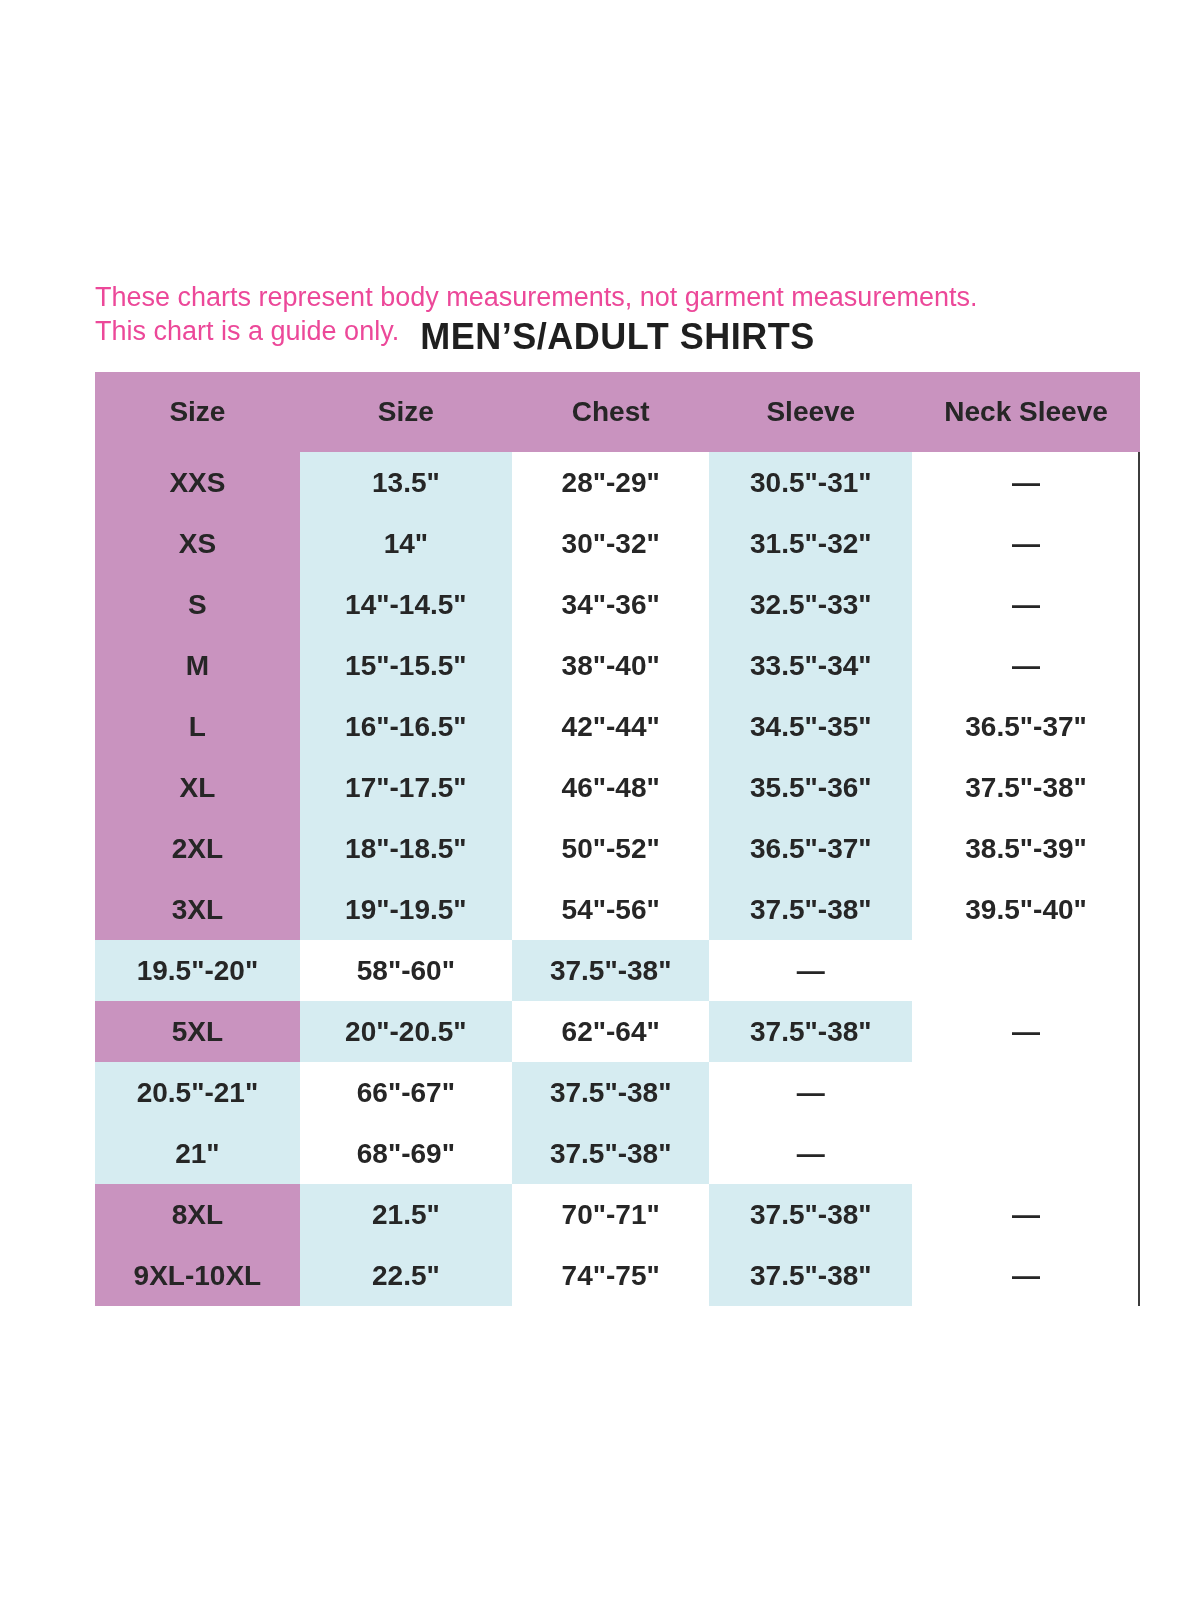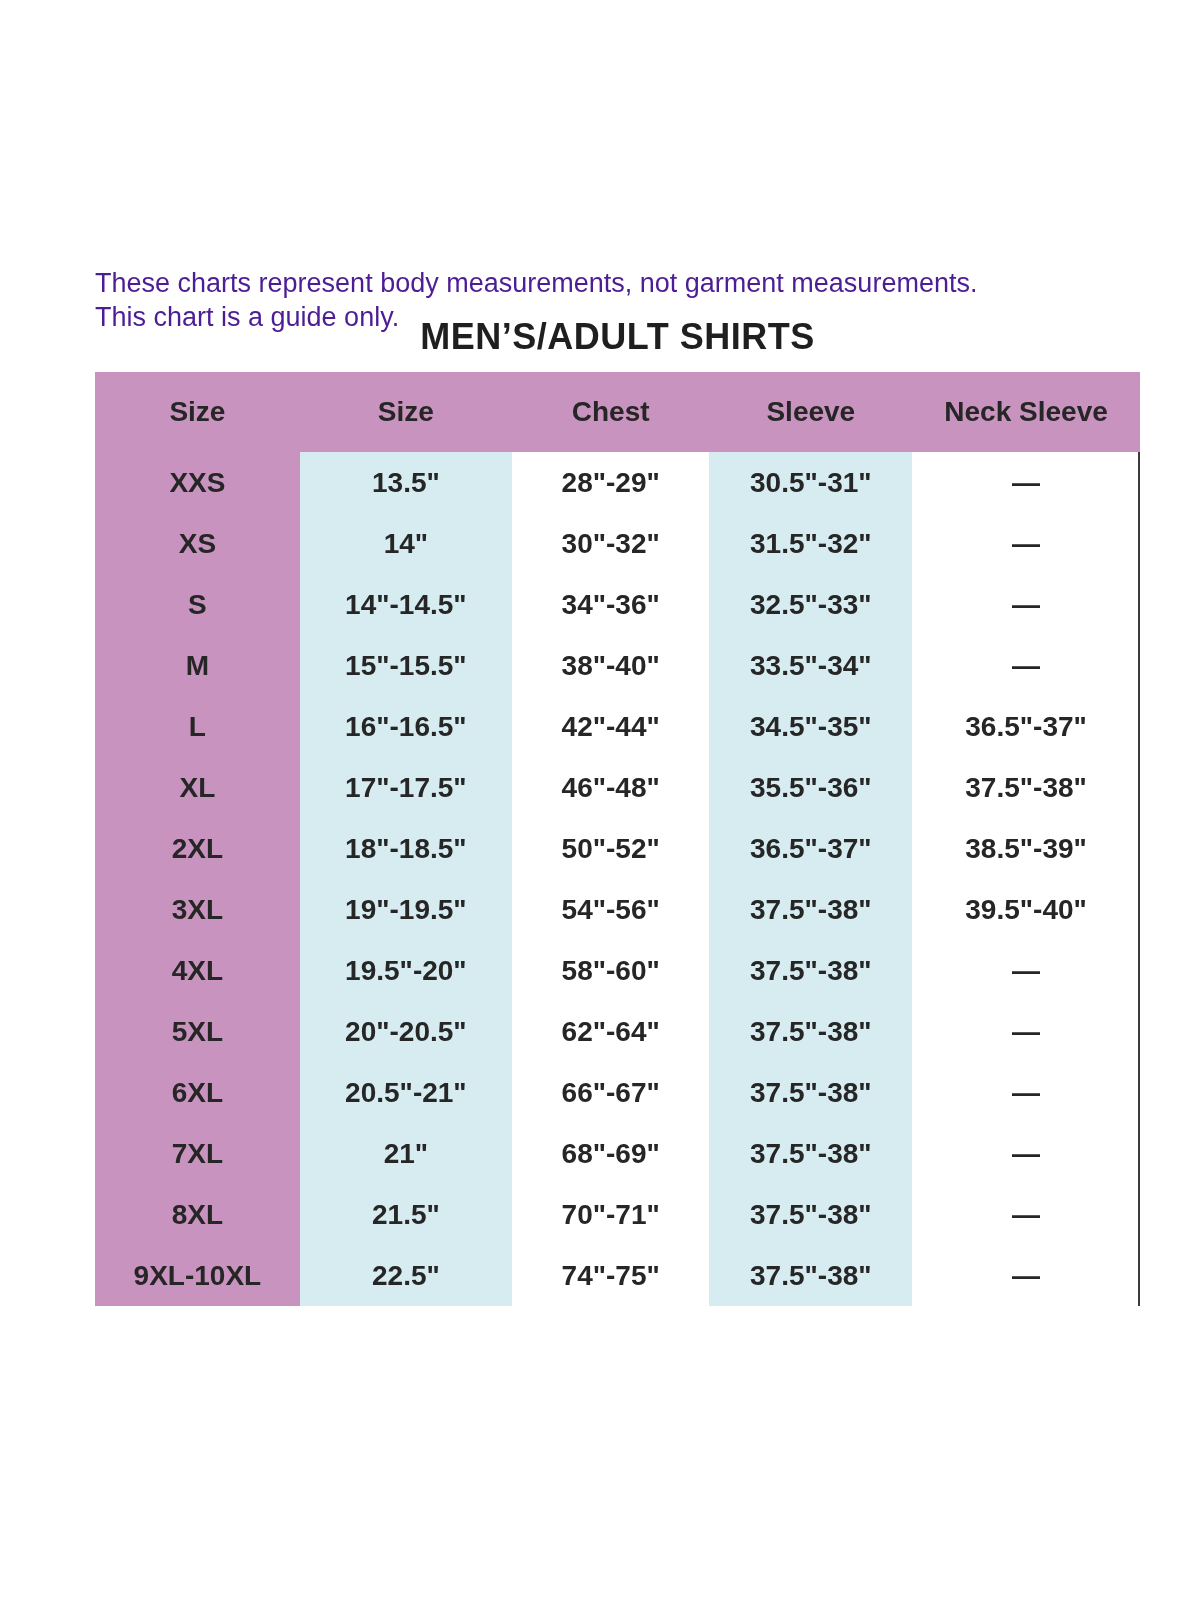--- a/index.html
+++ b/index.html
@@ -10,22 +10,22 @@
     --bg:#ffffff;
     --cols:19.6% 20.3% 18.9% 19.4% 21.8%;
   }
   *{margin:0;padding:0;box-sizing:border-box;}
   html,body{background:var(--bg);}
   body{
     width:1200px;height:1600px;position:relative;overflow:hidden;
     font-family:"Liberation Sans", sans-serif;color:var(--text);
   }
   .disclaimer{
-    position:absolute;left:95px;top:266px;
-    font-size:27px;line-height:34px;font-weight:400;color:#4c1d95;
+    position:absolute;left:95px;top:280px;
+    font-size:27px;line-height:34px;font-weight:400;color:#ec4899;
   }
   .title{
     position:absolute;left:95px;top:316px;width:1045px;
     text-align:center;font-size:36px;font-weight:800;
     letter-spacing:0.5px;color:#1f1f1f;
   }
   .size-table{
     position:absolute;left:95px;top:372px;width:1045px;
   }
   .thead{
@@ -137,45 +137,42 @@
 
       <div class="tr">
         <div class="td col-size">3XL</div>
         <div class="td col-tint">19"-19.5"</div>
         <div class="td">54"-56"</div>
         <div class="td col-tint">37.5"-38"</div>
         <div class="td">39.5"-40"</div>
       </div>
 
       <div class="tr">
-        <div class="td col-size">4XL</div>
         <div class="td col-tint">19.5"-20"</div>
         <div class="td">58"-60"</div>
         <div class="td col-tint">37.5"-38"</div>
         <div class="td">—</div>
       </div>
 
       <div class="tr">
         <div class="td col-size">5XL</div>
         <div class="td col-tint">20"-20.5"</div>
         <div class="td">62"-64"</div>
         <div class="td col-tint">37.5"-38"</div>
         <div class="td">—</div>
       </div>
 
       <div class="tr">
-        <div class="td col-size">6XL</div>
         <div class="td col-tint">20.5"-21"</div>
         <div class="td">66"-67"</div>
         <div class="td col-tint">37.5"-38"</div>
         <div class="td">—</div>
       </div>
 
       <div class="tr">
-        <div class="td col-size">7XL</div>
         <div class="td col-tint">21"</div>
         <div class="td">68"-69"</div>
         <div class="td col-tint">37.5"-38"</div>
         <div class="td">—</div>
       </div>
 
       <div class="tr">
         <div class="td col-size">8XL</div>
         <div class="td col-tint">21.5"</div>
         <div class="td">70"-71"</div>

